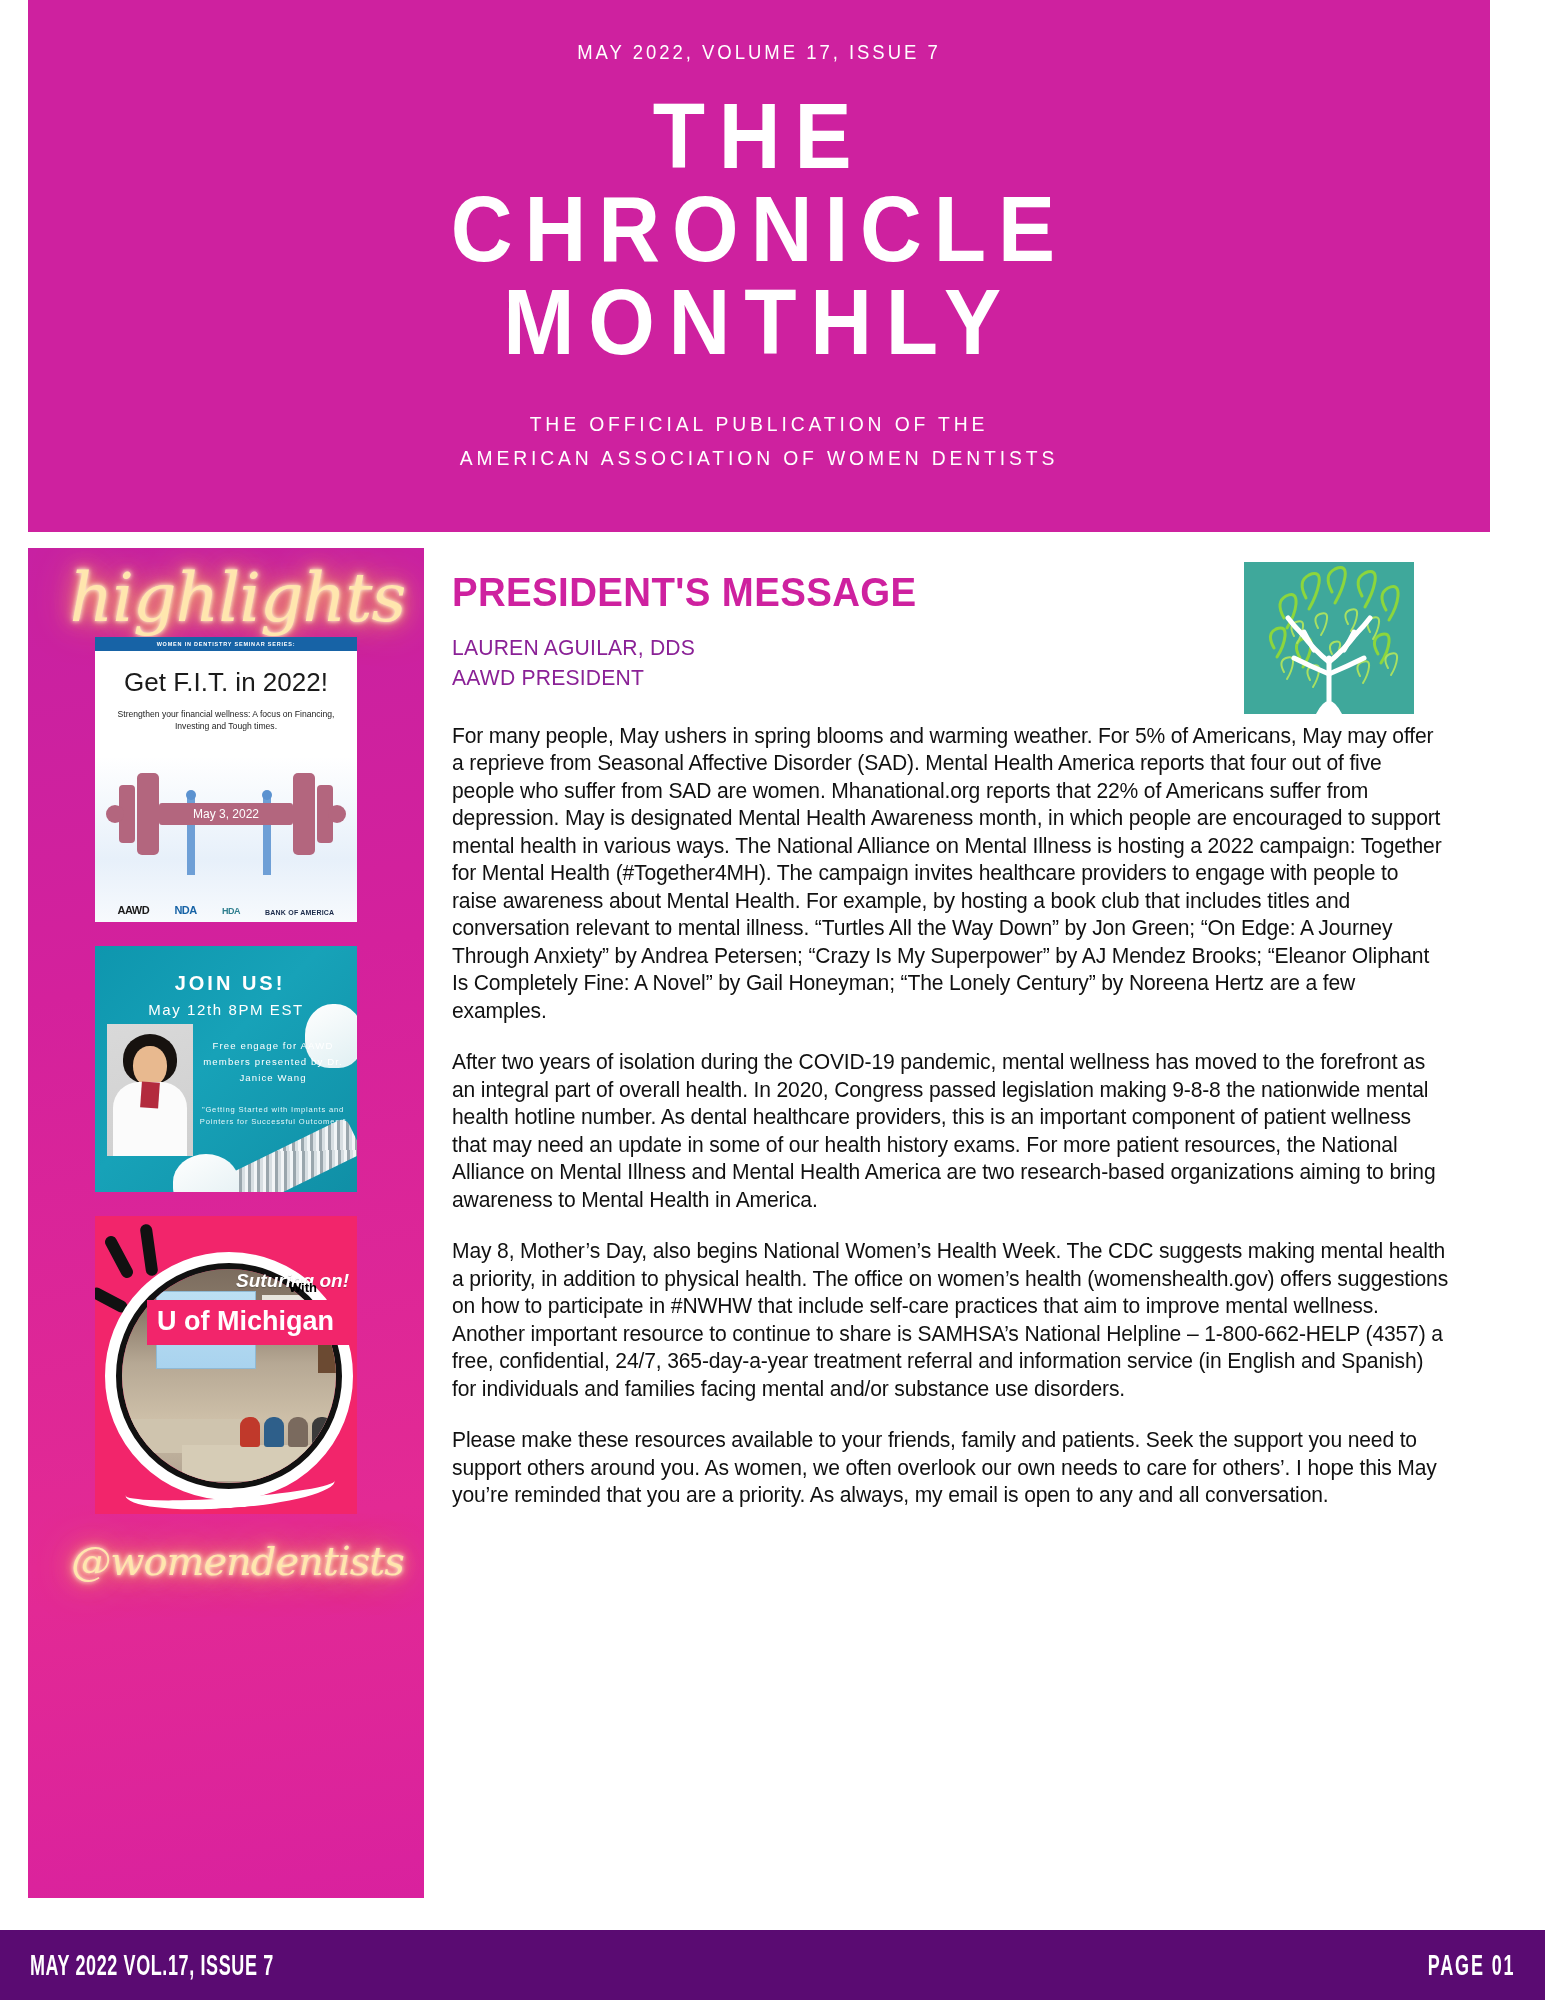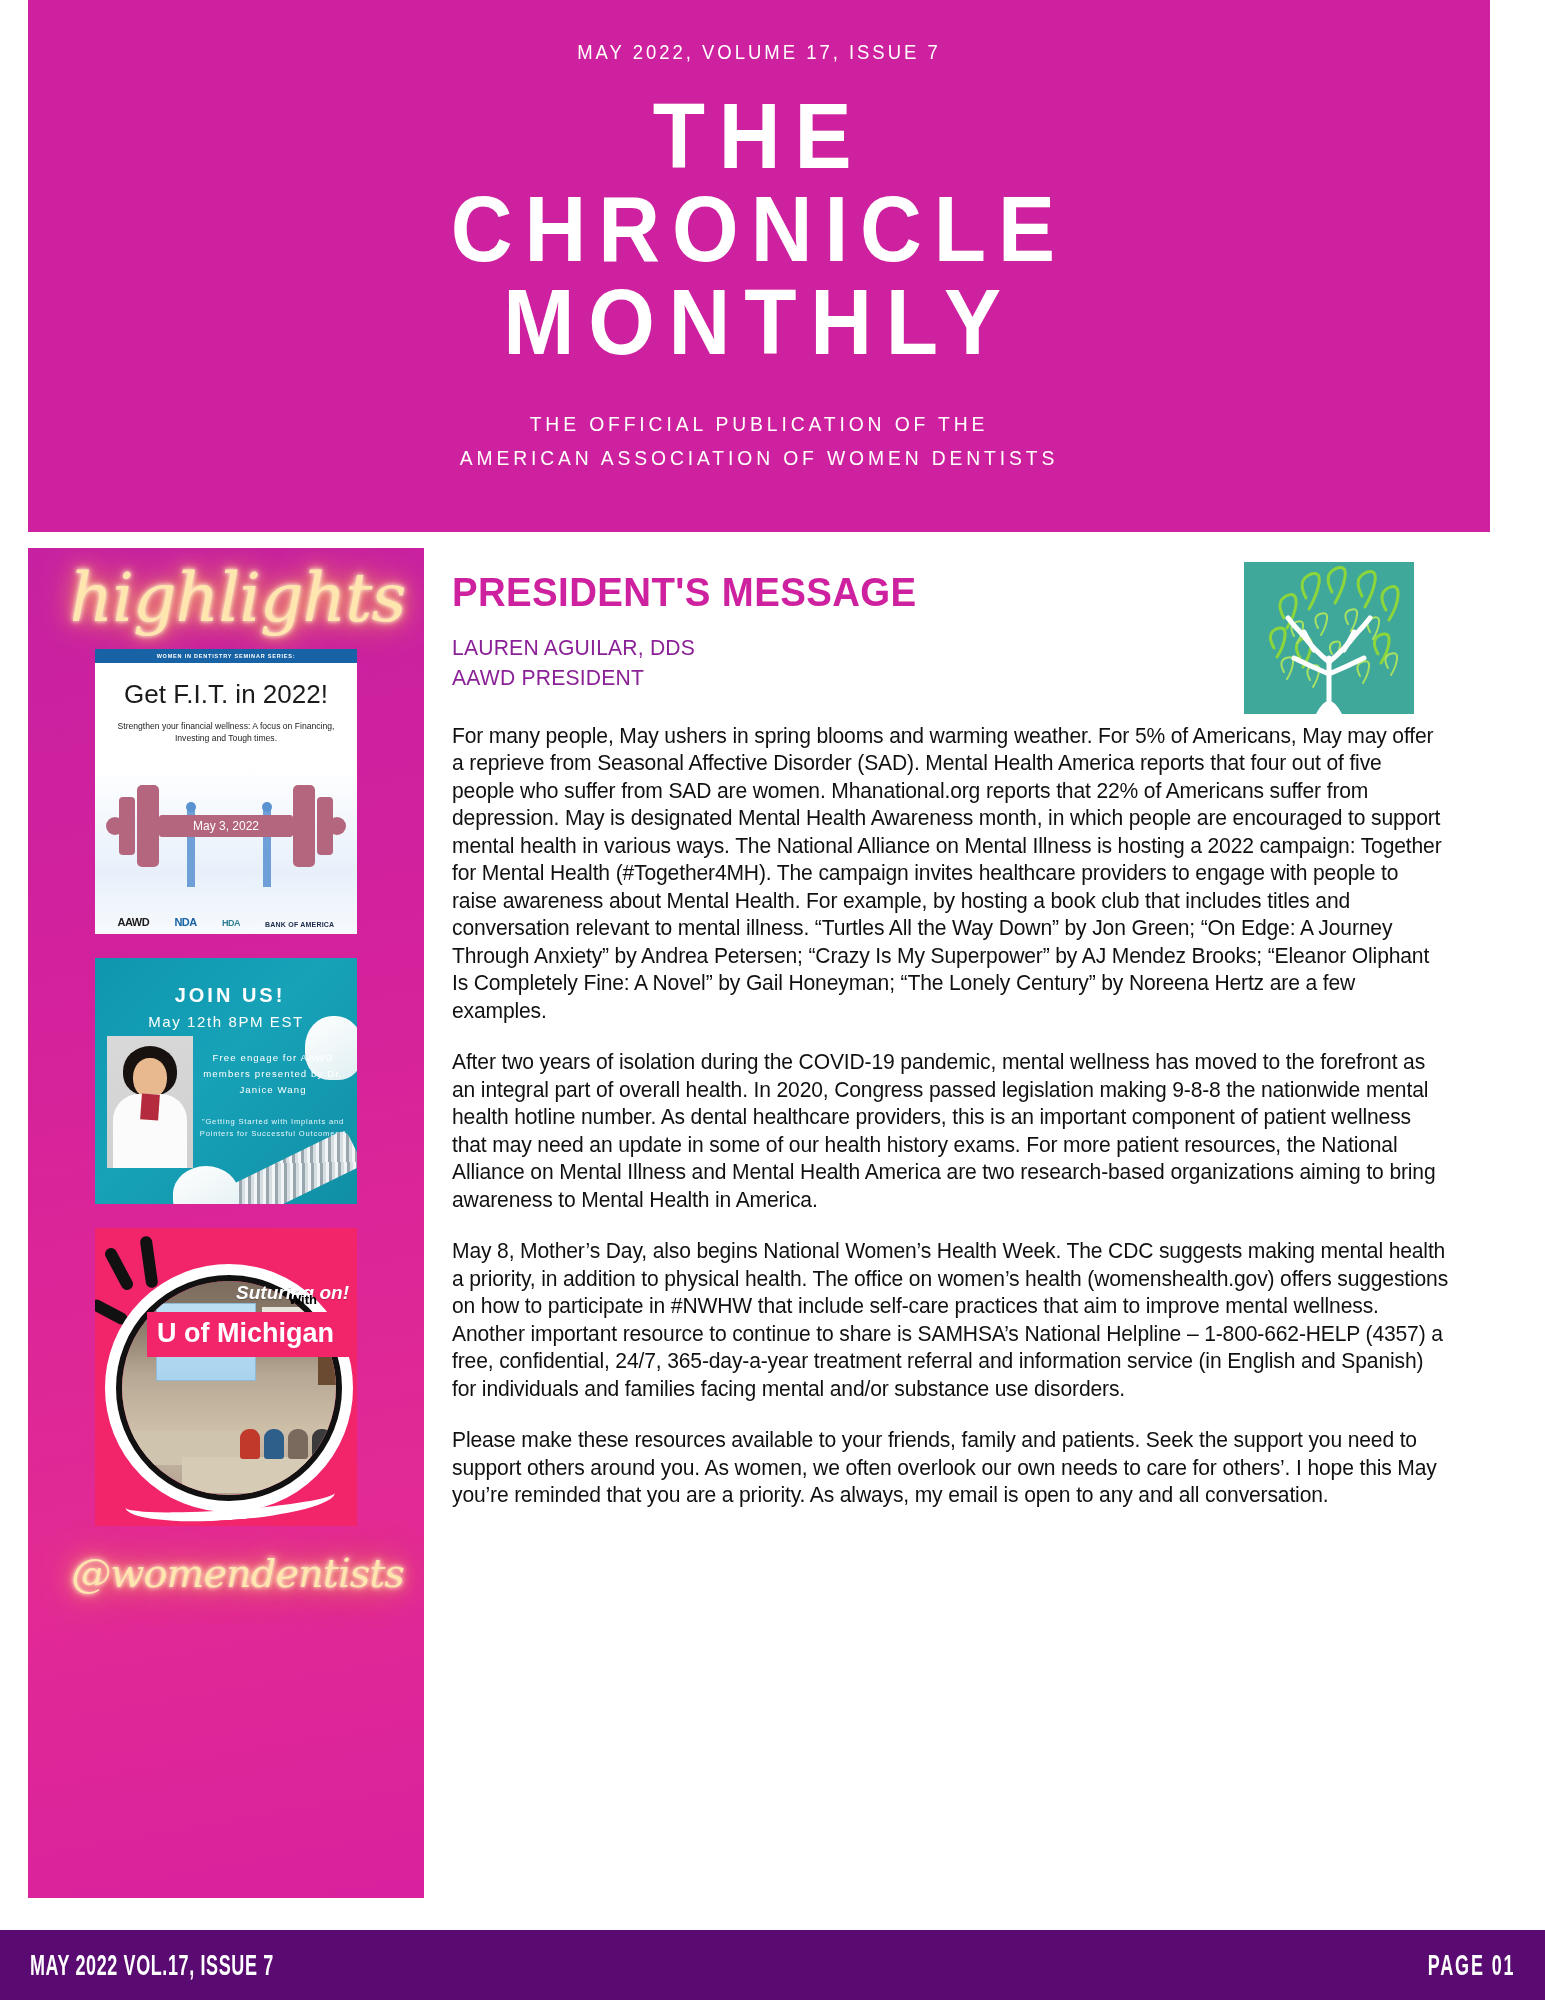--- a/index.html
+++ b/index.html
@@ -91,21 +91,20 @@
     width: 262px;
     margin: 0 auto 24px auto;
     overflow: hidden;
     position: relative;
   }
 
   
   .p1 {
     height: 285px;
     background: linear-gradient(180deg, #ffffff 0%, #ffffff 42%, #E7F0FA 78%, #F7FAFD 100%);
-    margin-top: 12px;
   }
   .p1-bar {
     background: #1763A6; color: #fff;
     font-size: 5.5px; letter-spacing: 0.8px;
     text-align: center; padding: 4px 0 4px 0;
     font-weight: 600;
   }
   .p1-title {
     text-align: center;
     font-size: 26px;

